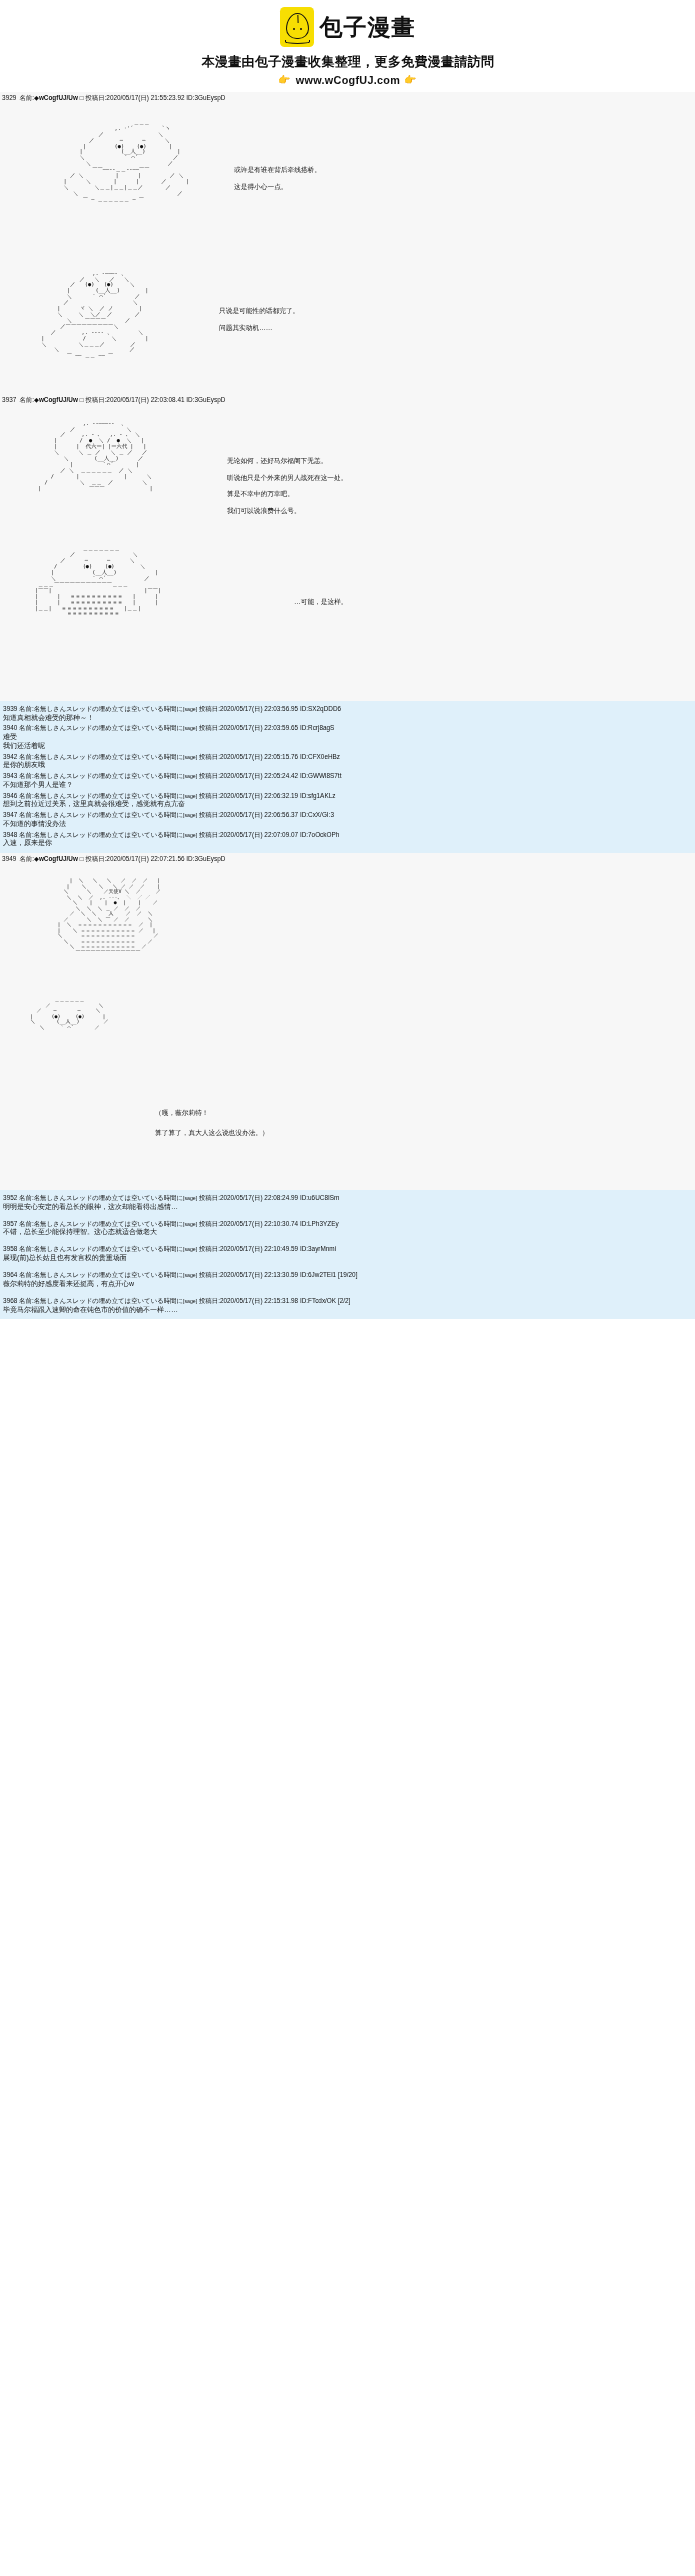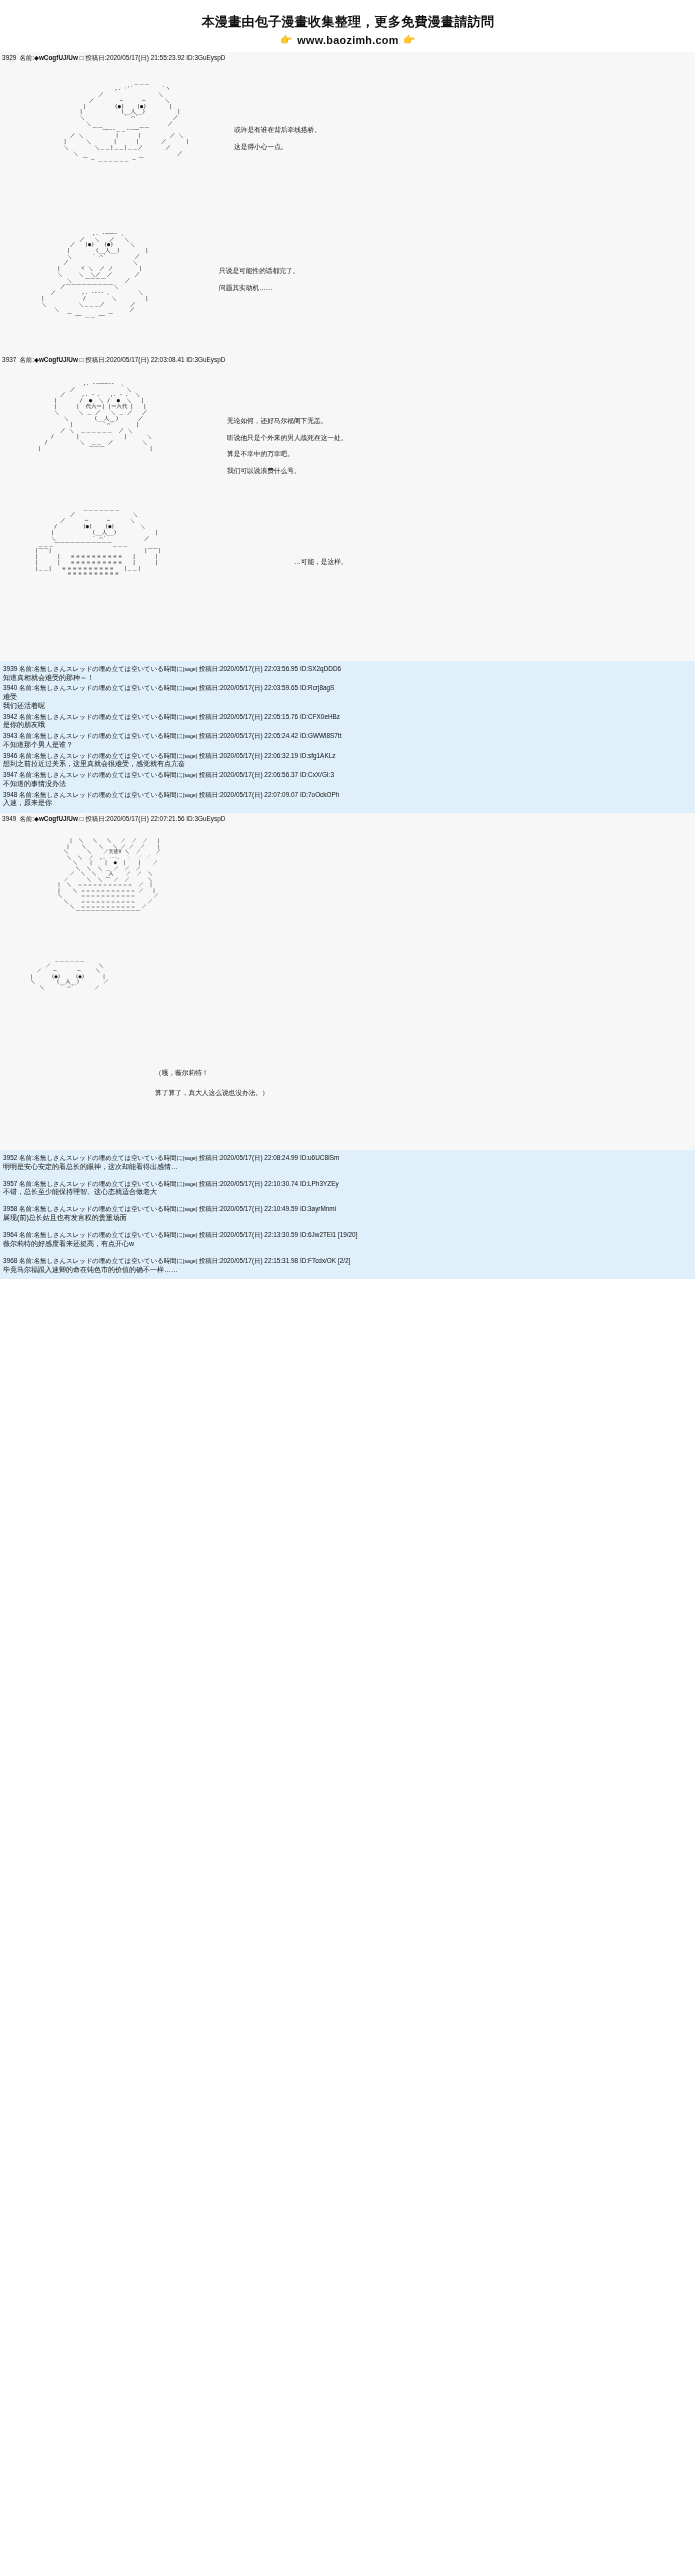--- a/index.html
+++ b/index.html
@@ -161,24 +161,34 @@
     padding-top: 0.5px;
   }
   .cmt-body div { white-space: pre-wrap; }
   .spacer-sm { height: 6.2px; }
   .gap-white { background: #F7F7F7; height: 5.2px; }
 </style>
 </head>
 <body>
 
 <div class="banner">
+  <div class="logo-row">
+    <div class="logo-mark">
+      <div class="bun">
+        <div class="eye l"></div>
+        <div class="eye r"></div>
+      </div>
+      <div class="bun-base"></div>
+    </div>
+    <div class="logo-text">包子漫畫</div>
+  </div>
   <div class="banner-line1">本漫畫由包子漫畫收集整理，更多免費漫畫請訪問</div>
   <div class="banner-line2">
     <span class="hand">👉</span>
-    <span>www.baozimh.com</span>
+    <span>www.wCogfUJ.com</span>
     <span class="hand">👉</span>
   </div>
 </div>
 
 <div class="thread">
 
   <div class="post-block">
     <div class="post-head">
       <span class="num">3929</span><span>名前:</span><span class="tripcode">◆wCogfUJ/Uw</span>
       <span>□</span>

